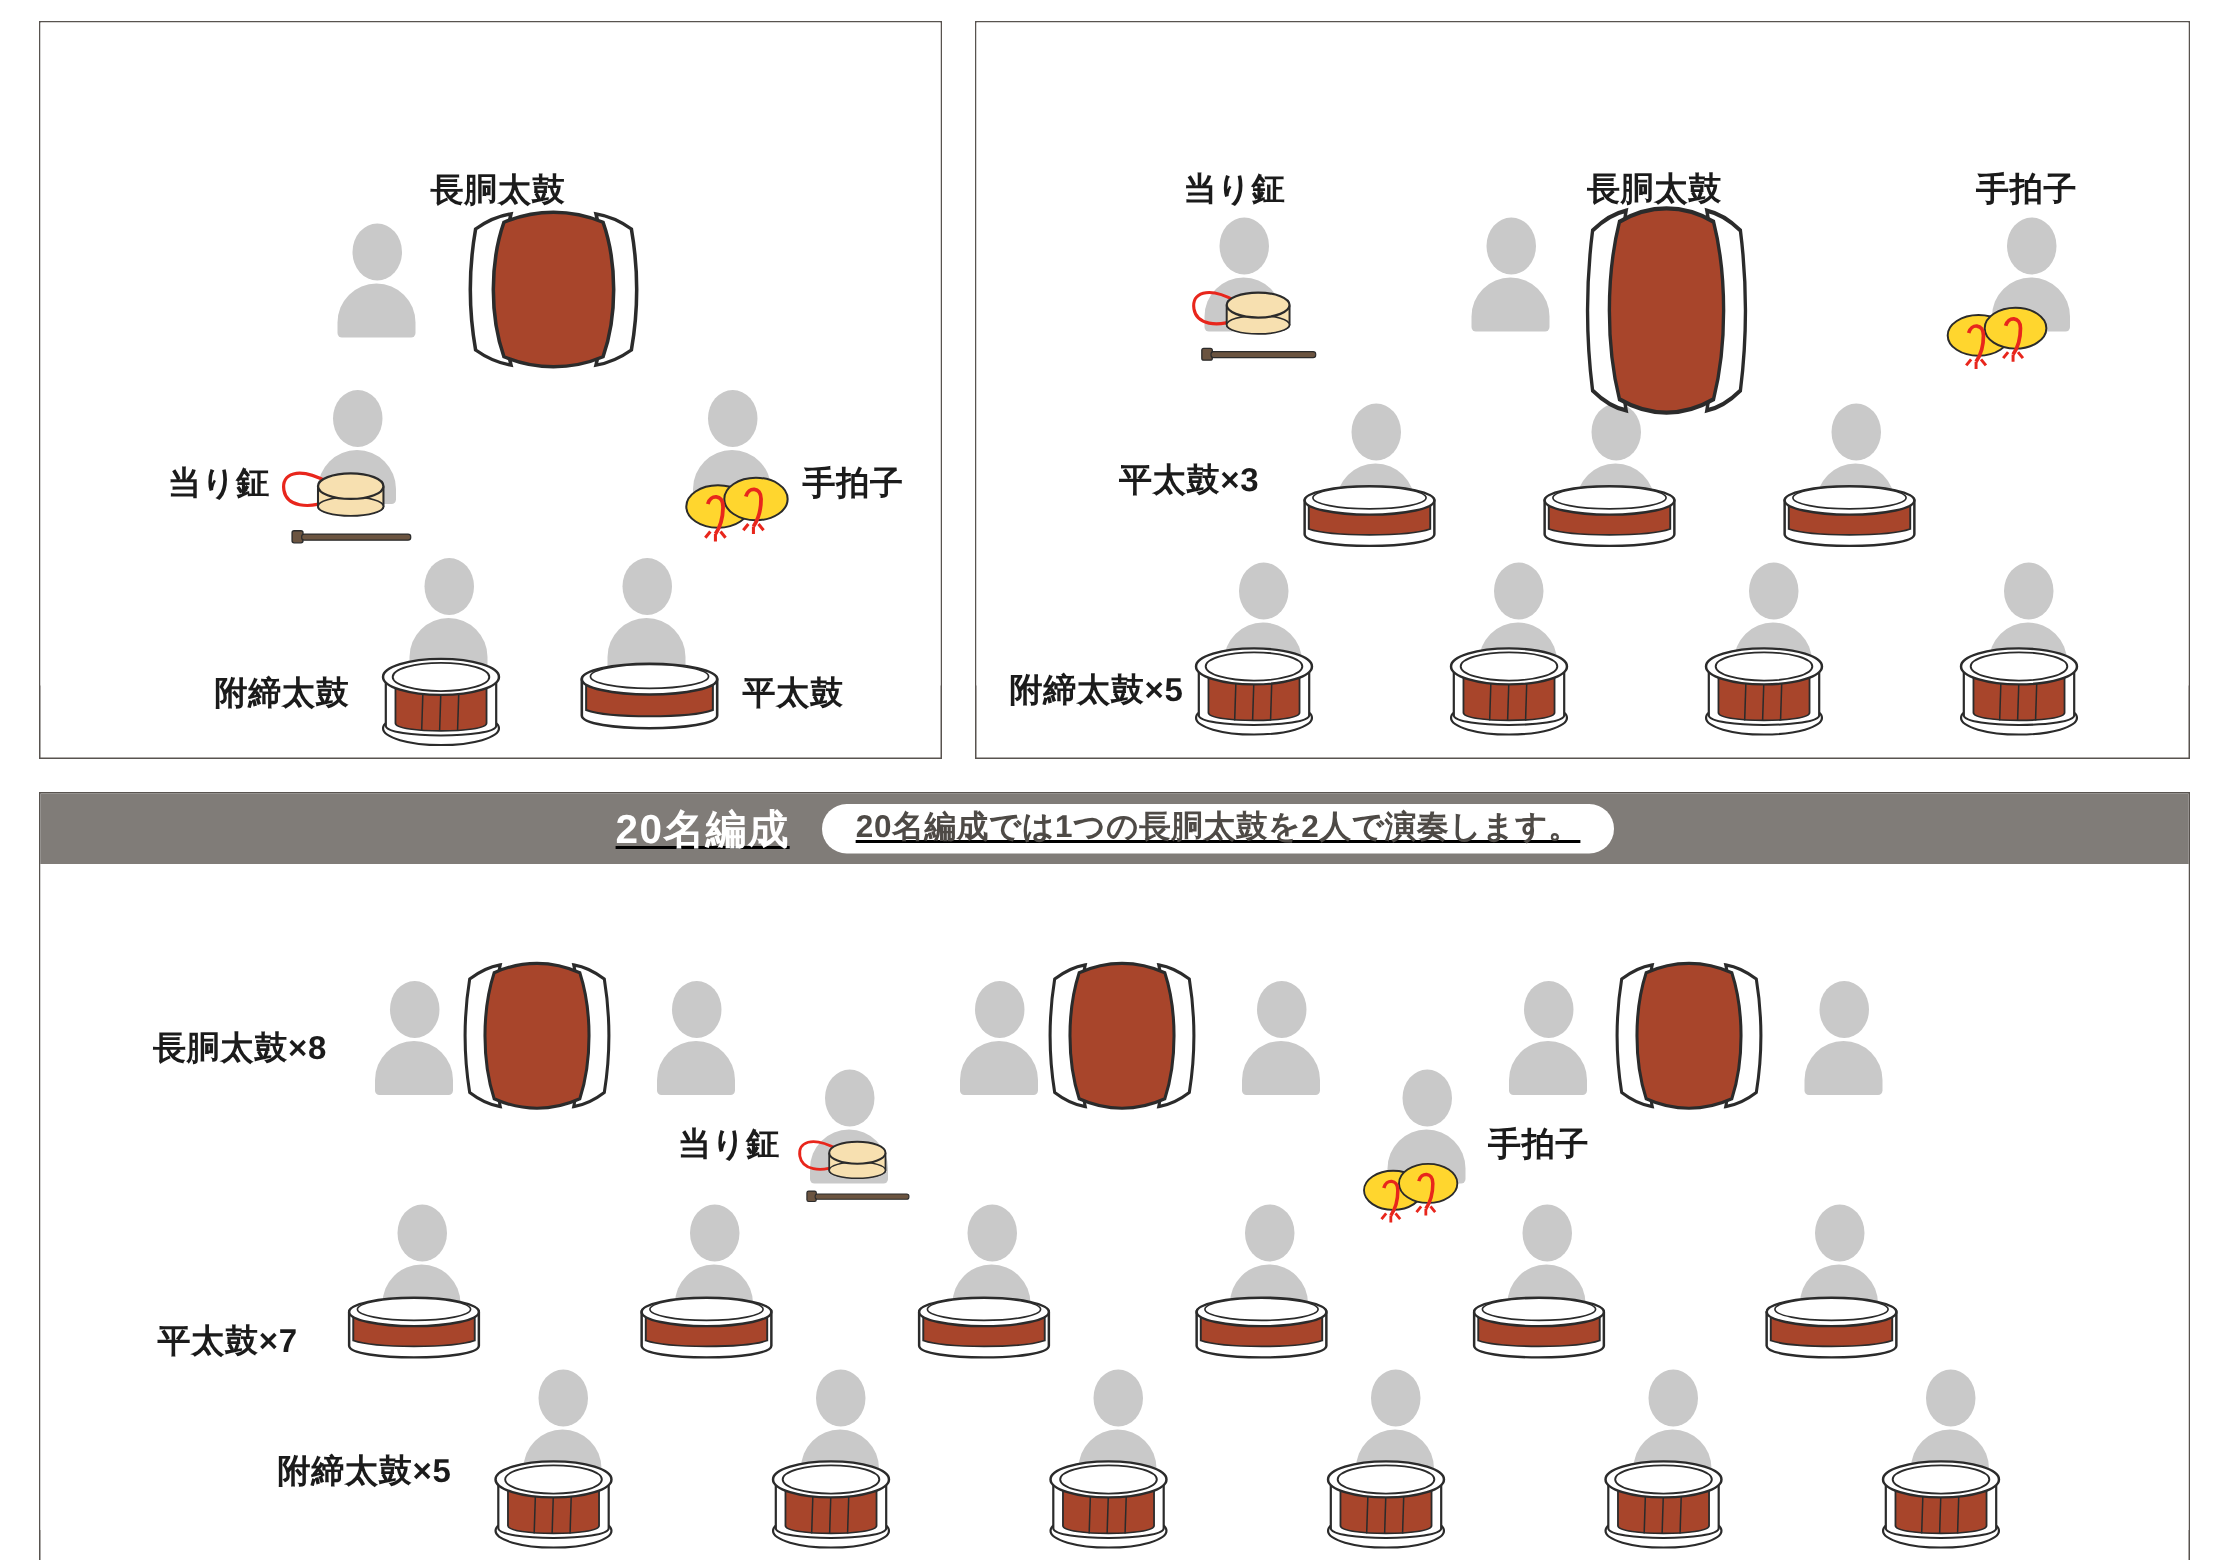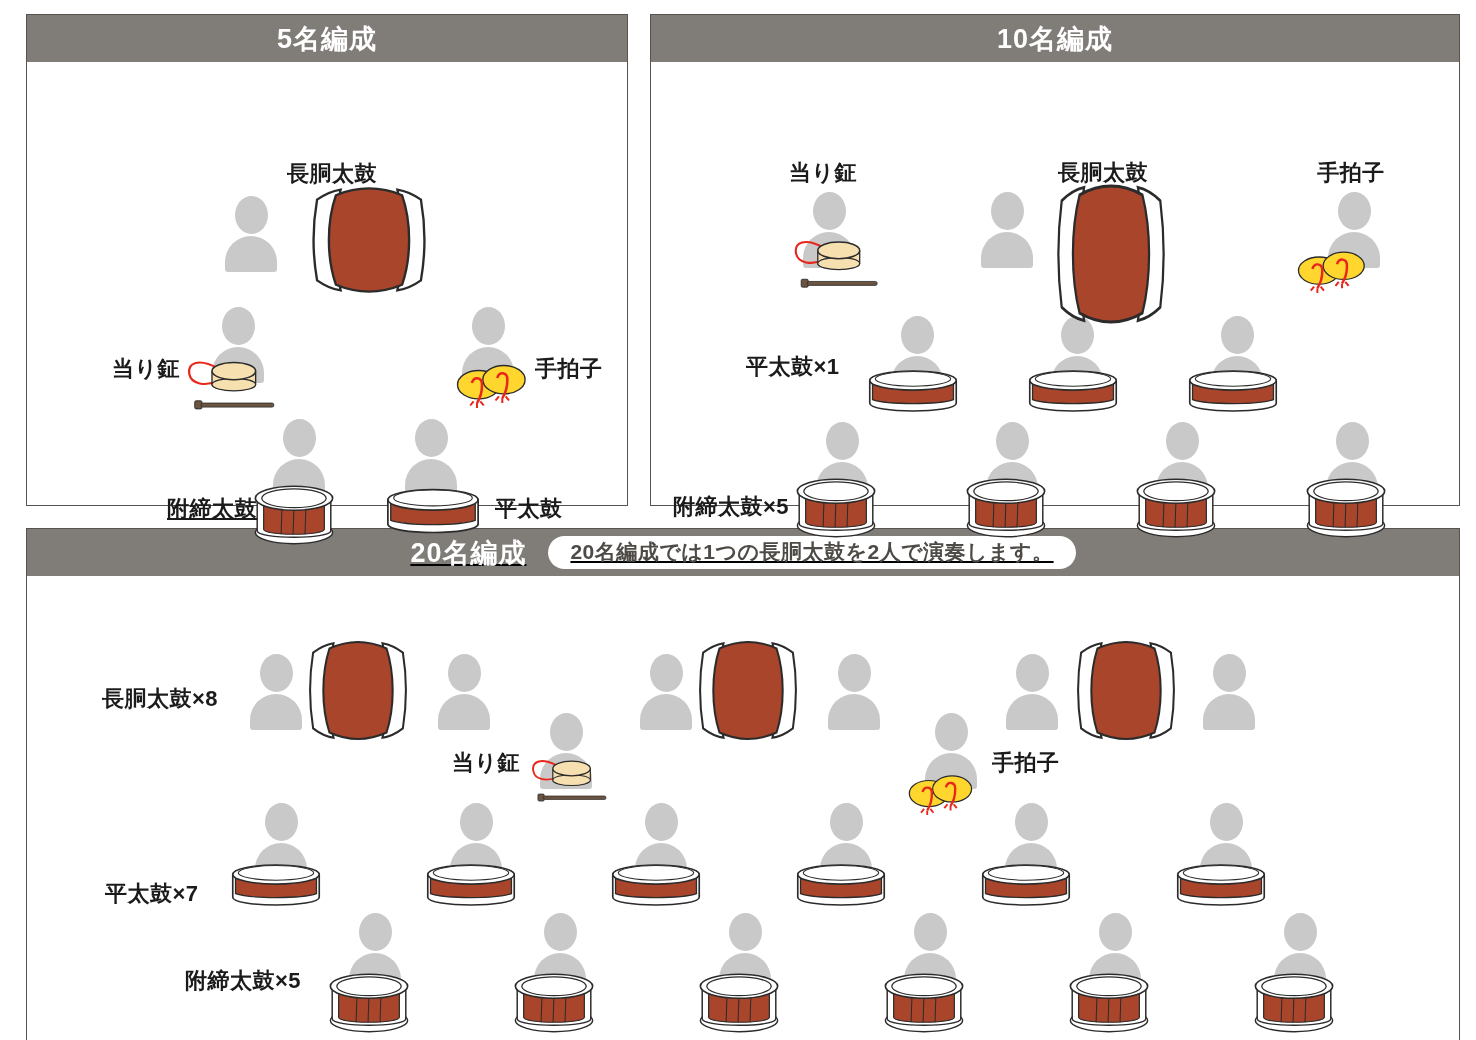--- a/index.html
+++ b/index.html
@@ -96,23 +96,20 @@
 
   
   .z-front { z-index: 5; }
   .z-back  { z-index: 1; }
 </style>
 </head>
 <body>
 
 <div id="stage">
     <div class="panel" style="left: 26px; top: 14px; width: 602px; height: 492px;">
-      <div class="panel-header">
-        <span>5名編成</span>
-      </div>
       <div class="panel-body" style="height: 442px;">
         <div class="person z-back" style="left: 198px; top: 134px;">
           <div class="head"></div>
           <div class="body"></div>
         </div>
         <div class="person z-back" style="left: 185px; top: 245px;">
           <div class="head"></div>
           <div class="body"></div>
         </div>
         <div class="person z-back" style="left: 435px; top: 245px;">
@@ -170,28 +167,25 @@
           <svg width="96" height="56" viewBox="0 0 100 60" preserveAspectRatio="none">
     <path d="M3,18 C3,6 97,6 97,18 L97,44 C97,56 3,56 3,44 Z" fill="#ffffff" stroke="#2b2b2b" stroke-width="1.8"></path>
     <path d="M6,22 C22,28 78,28 94,22 L94,40 C78,46 22,46 6,40 Z" fill="#a8452b" stroke="#2b2b2b" stroke-width="1.4"></path>
     <ellipse cx="50" cy="18" rx="47" ry="11" fill="#ffffff" stroke="#2b2b2b" stroke-width="1.8"></ellipse>
     <ellipse cx="50" cy="16" rx="41" ry="8.5" fill="#ffffff" stroke="#2b2b2b" stroke-width="1.2"></ellipse>
   </svg>
         </div>
         <div class="lbl" style="left: 305px; top: 97px; z-index: 9; transform: translateX(-50%);">長胴太鼓</div>
         <div class="lbl" style="left: 85px; top: 292px; z-index: 9;">当り鉦</div>
         <div class="lbl" style="left: 508px; top: 292px; z-index: 9;">手拍子</div>
-        <div class="lbl" style="left: 140px; top: 432px; z-index: 9; text-decoration: underline;">附締太鼓</div>
+        <div class="lbl" style="left: 116px; top: 432px; z-index: 9;">附締太鼓</div>
         <div class="lbl" style="left: 468px; top: 432px; z-index: 9;">平太鼓</div>
       </div>
     </div>
     <div class="panel" style="left: 650px; top: 14px; width: 810px; height: 492px;">
-      <div class="panel-header">
-        <span>10名編成</span>
-      </div>
       <div class="panel-body" style="height: 442px;">
         <div class="person z-back" style="left: 152px; top: 130px;">
           <div class="head"></div>
           <div class="body"></div>
         </div>
         <div class="person z-back" style="left: 330px; top: 130px;">
           <div class="head"></div>
           <div class="body"></div>
         </div>
         <div class="person z-back" style="left: 677px; top: 130px;">
@@ -321,21 +315,21 @@
     <line x1="37" y1="34" x2="36" y2="68" stroke="#2b2b2b" stroke-width="1.1"></line>
             <line x1="50" y1="34" x2="49" y2="68" stroke="#2b2b2b" stroke-width="1.1"></line>
             <line x1="63" y1="34" x2="62" y2="68" stroke="#2b2b2b" stroke-width="1.1"></line>
     <ellipse cx="50" cy="26" rx="42" ry="14" fill="#ffffff" stroke="#2b2b2b" stroke-width="1.8"></ellipse>
     <ellipse cx="50" cy="26" rx="35" ry="11" fill="#ffffff" stroke="#2b2b2b" stroke-width="1.4"></ellipse>
   </svg>
         </div>
         <div class="lbl" style="left: 172px; top: 96px; z-index: 9; transform: translateX(-50%);">当り鉦</div>
         <div class="lbl" style="left: 452px; top: 96px; z-index: 9; transform: translateX(-50%);">長胴太鼓</div>
         <div class="lbl" style="left: 700px; top: 96px; z-index: 9; transform: translateX(-50%);">手拍子</div>
-        <div class="lbl" style="left: 95px; top: 290px; z-index: 9;">平太鼓×1</div>
+        <div class="lbl" style="left: 95px; top: 290px; z-index: 9;">平太鼓×3</div>
         <div class="lbl" style="left: 22px; top: 430px; z-index: 9;">附締太鼓×5</div>
       </div>
     </div>
     <div class="panel" style="left: 26px; top: 528px; width: 1434px; height: 616px; text-decoration: underline;">
       <div class="panel-header">
         <span>20名編成</span>
         <span class="note-pill">20名編成では1つの長胴太鼓を2人で演奏します。</span>
       </div>
       <div class="panel-body" style="height: 444px;">
         <div class="person z-back" style="left: 223px; top: 78px;">

